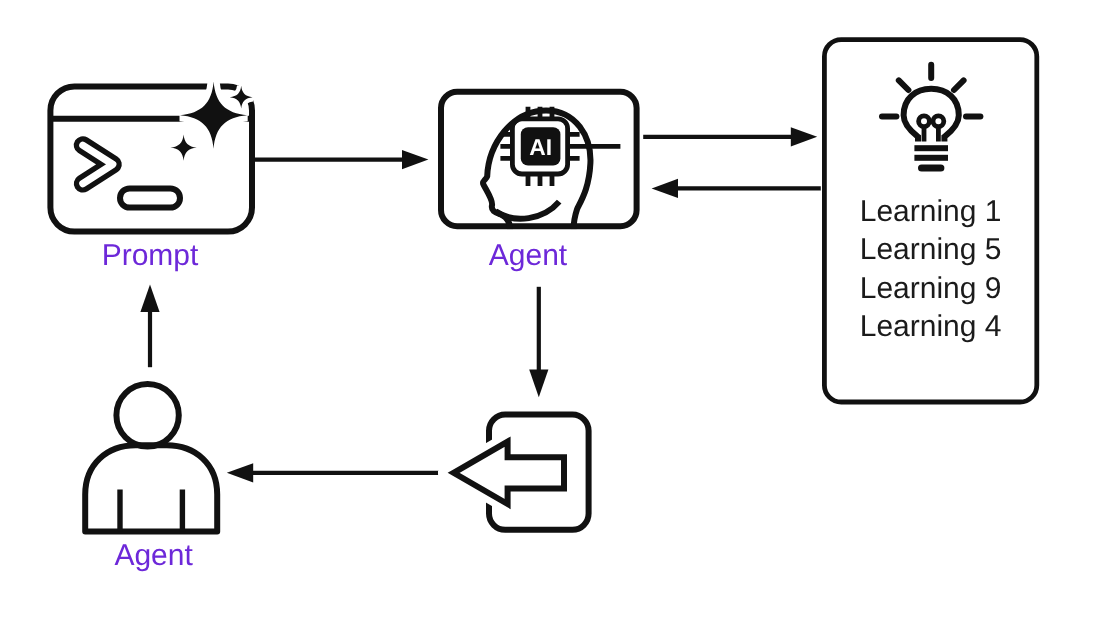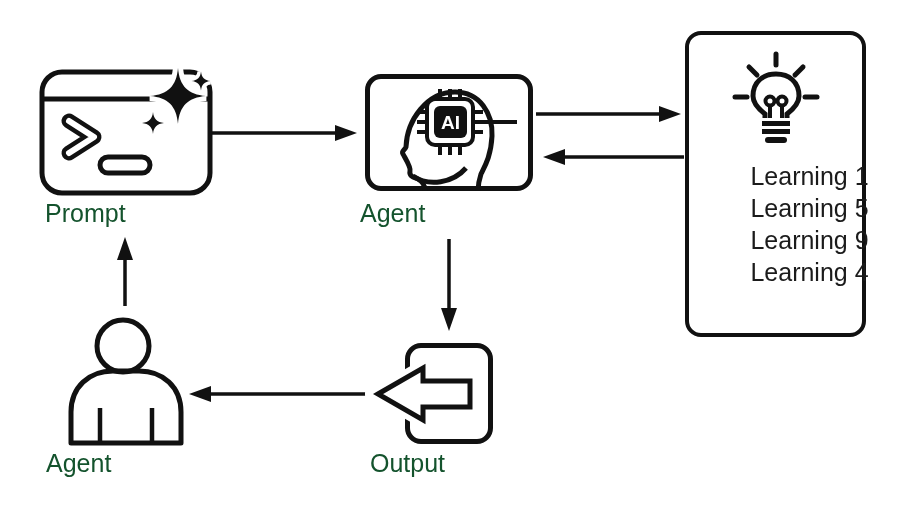--- a/index.html
+++ b/index.html
@@ -3,29 +3,29 @@
 <meta charset="utf-8">
 <style>
   html,body{margin:0;padding:0;background:#ffffff;}
   .canvas{
     position:relative;width:912px;height:526px;background:#ffffff;overflow:hidden;
     font-family:"Liberation Sans", sans-serif;color:#1b1b1b;
   }
   .layer{position:absolute;left:0;top:0;}
   .abs{position:absolute;}
   .node-label{
-    position:absolute;font-size:25px;line-height:28px;color:#14532d;
+    position:absolute;text-align:center;font-size:25px;line-height:28px;color:#6d28d9;
   }
   .box{
     position:absolute;box-sizing:border-box;border:5px solid #111;background:#fff;
   }
   .learn-box{border-width:4px;border-radius:16px;}
   .agent-box{border-radius:16px;}
   .output-box{border-radius:16px;}
-  .learn-list{position:absolute;left:689px;top:160px;width:173px;margin-left:34px;}
+  .learn-list{position:absolute;left:689px;top:160px;width:173px;}
   .learn-item{height:32px;font-size:25px;line-height:32px;text-align:center;color:#1b1b1b;}
   svg{display:block;}
 </style>
 </head>
 <body>
 
 <div class="canvas">
 
   <svg class="layer" width="912" height="526" viewBox="0 0 912 526">
     <g stroke="#111" stroke-width="3.5" fill="#111">
@@ -128,21 +128,20 @@
     <div class="learn-item">Learning 5</div>
     <div class="learn-item">Learning 9</div>
     <div class="learn-item">Learning 4</div>
   </div>
 
   <div class="box output-box" style="left:405px;top:343px;width:88px;height:101px;"></div>
   <svg class="abs" style="left:365px;top:335px;" width="140" height="120" viewBox="0 0 140 120">
     <polygon points="13,59 58,33 58,46 105,46 105,72 58,72 58,85" fill="#fff" stroke="#fff" stroke-width="16" stroke-linejoin="miter"></polygon>
     <polygon points="13,59 58,33 58,46 105,46 105,72 58,72 58,85" fill="#fff" stroke="#111" stroke-width="5" stroke-linejoin="miter"></polygon>
   </svg>
-  <div class="node-label" style="left:370px;top:449px;width:160px;">Output</div>
 
   <svg class="abs" style="left:56px;top:312px;" width="140" height="135" viewBox="0 0 140 135">
     <g fill="none" stroke="#111" stroke-width="5">
       <circle cx="67" cy="34" r="26"></circle>
       <path d="M 15,131 V 100 C 15,75 33,59 57,59 H 83 C 107,59 125,75 125,100 V 131 Z" stroke-linejoin="round"></path>
       <line x1="44" y1="131" x2="44" y2="96" stroke-width="4.5"></line>
       <line x1="96" y1="131" x2="96" y2="96" stroke-width="4.5"></line>
     </g>
   </svg>
   <div class="node-label" style="left:46px;top:449px;width:164px;">Agent</div>

